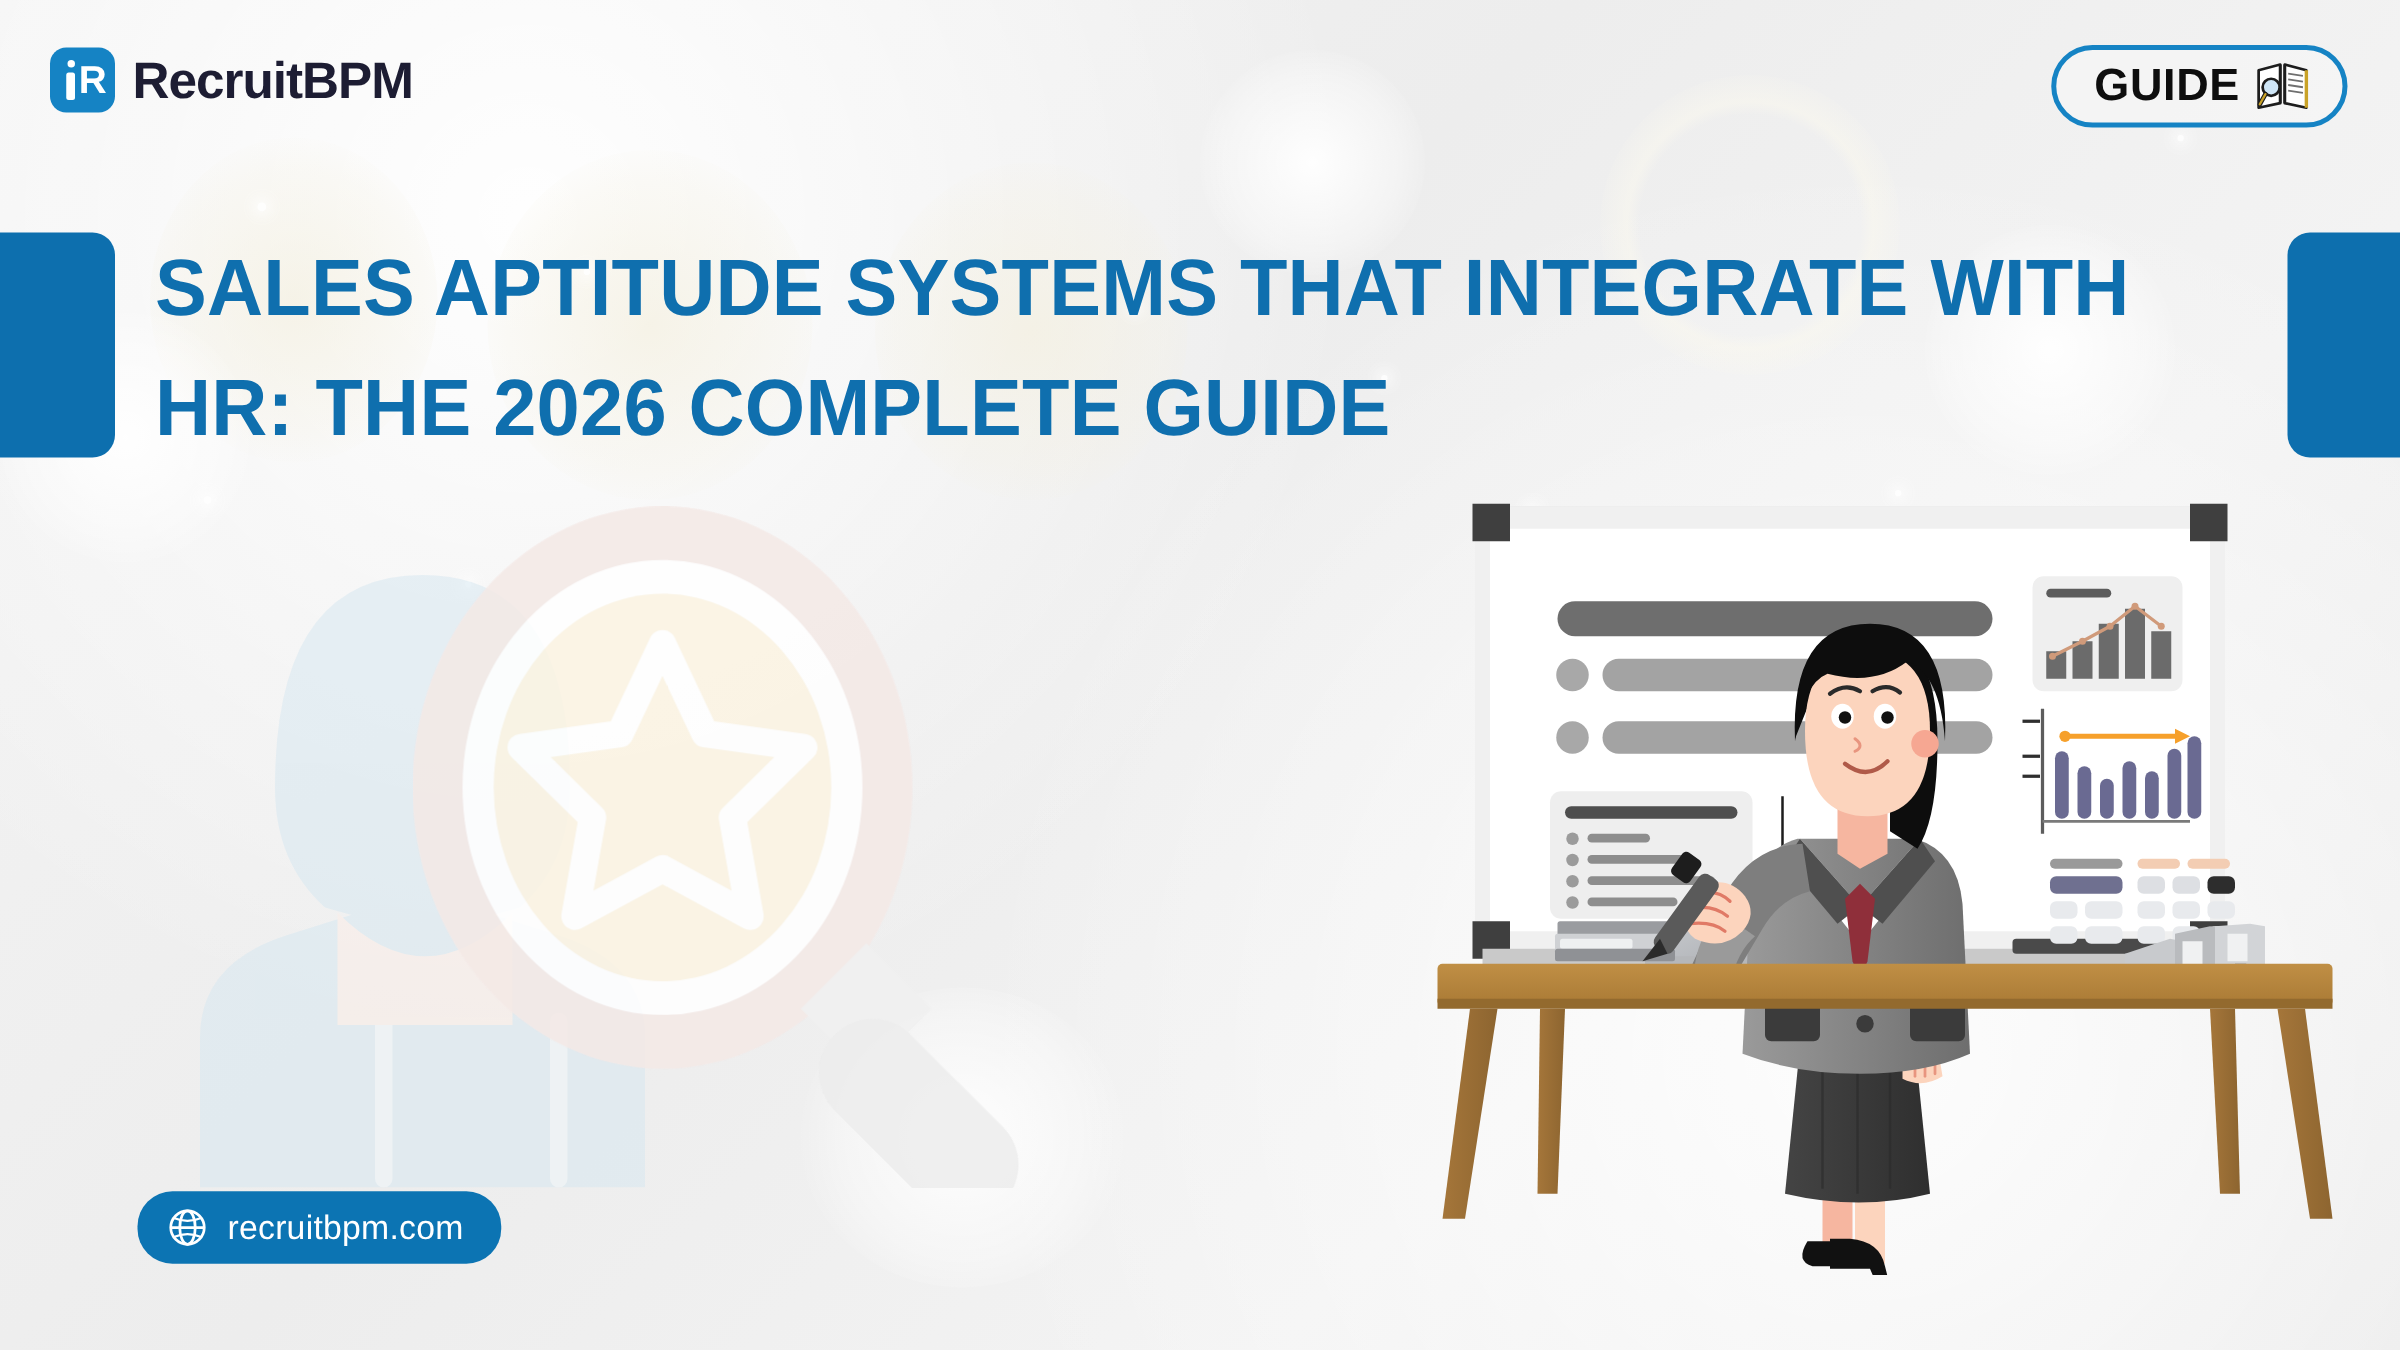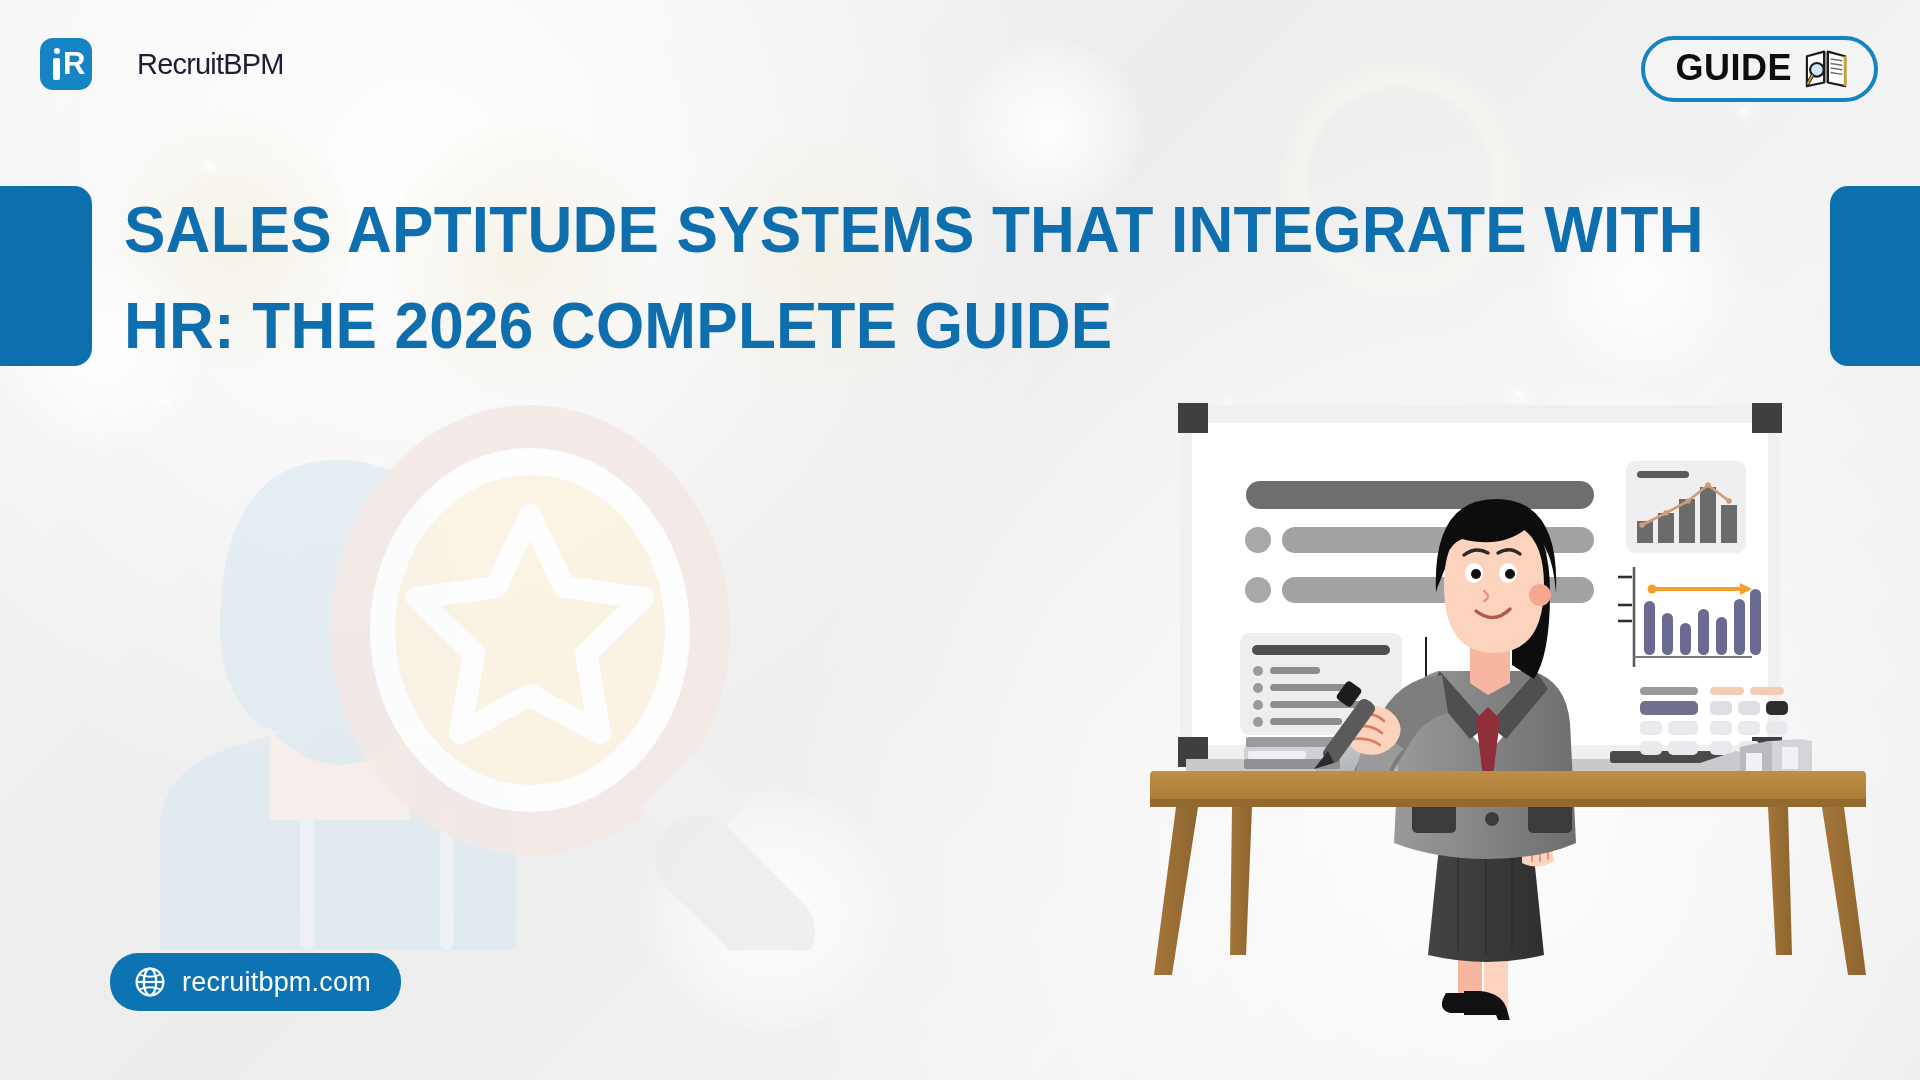--- a/index.html
+++ b/index.html
@@ -39,21 +39,21 @@
   
   #logo { position:absolute; left:40px; top:38px; display:flex; align-items:center; gap:14px; }
   #logo .mark {
     width:52px; height:52px; border-radius:13px; background:#1583c4;
     position:relative; flex:none;
   }
   #logo .mark .dot { position:absolute; left:14px; top:10px; width:6px; height:6px; border-radius:50%; background:#fff; }
   #logo .mark .stem { position:absolute; left:13px; top:20px; width:7px; height:22px; border-radius:2px; background:#fff; }
   #logo .mark .r { position:absolute; left:23px; top:10px; color:#fff; font-size:31px; font-weight:700;
                    font-family:"Liberation Sans", sans-serif; line-height:32px; letter-spacing:-1px; }
-  #logo .wordmark { font-size:29px; font-weight:400; color:#1d1d33; letter-spacing:-0.8px;margin-left:31px; }
+  #logo .wordmark { font-size:41px; font-weight:700; color:#1d1d33; letter-spacing:-0.8px; }
 
   #guide-badge {
     position:absolute; right:42px; top:36px;
     display:flex; align-items:center; gap:12px;
     border:4px solid #1583c4; border-radius:34px;
     padding:7px 26px 9px 30px; background:rgba(255,255,255,0.25);text-align:center;
   }
   #guide-badge .label { font-size:36px; font-weight:700; color:#0e0e0e; letter-spacing:0.5px; }
   #guide-badge .book { width:44px; height:40px; flex:none; }
 

